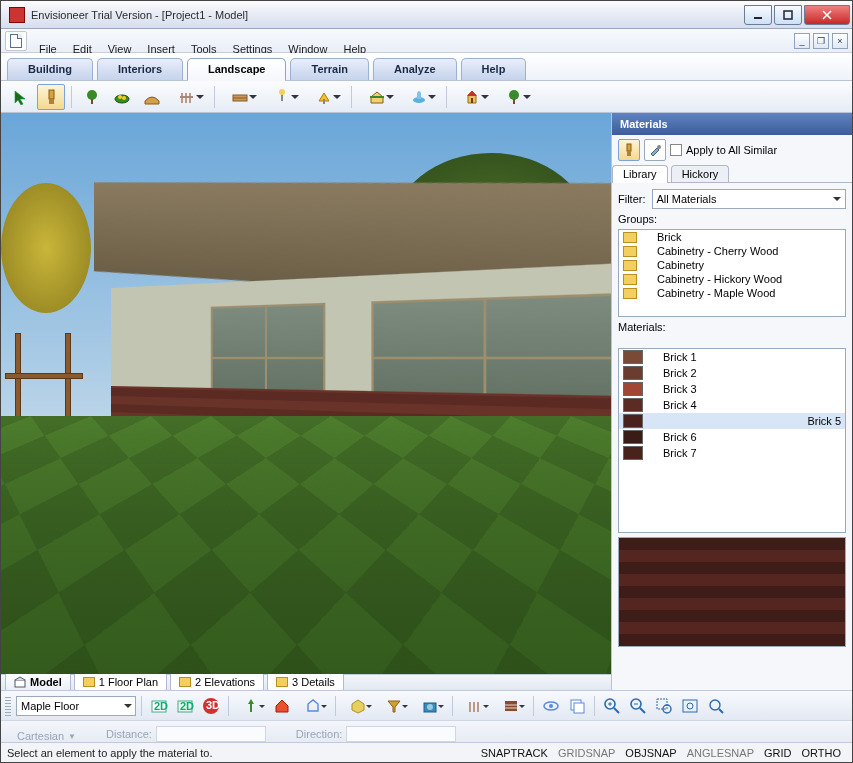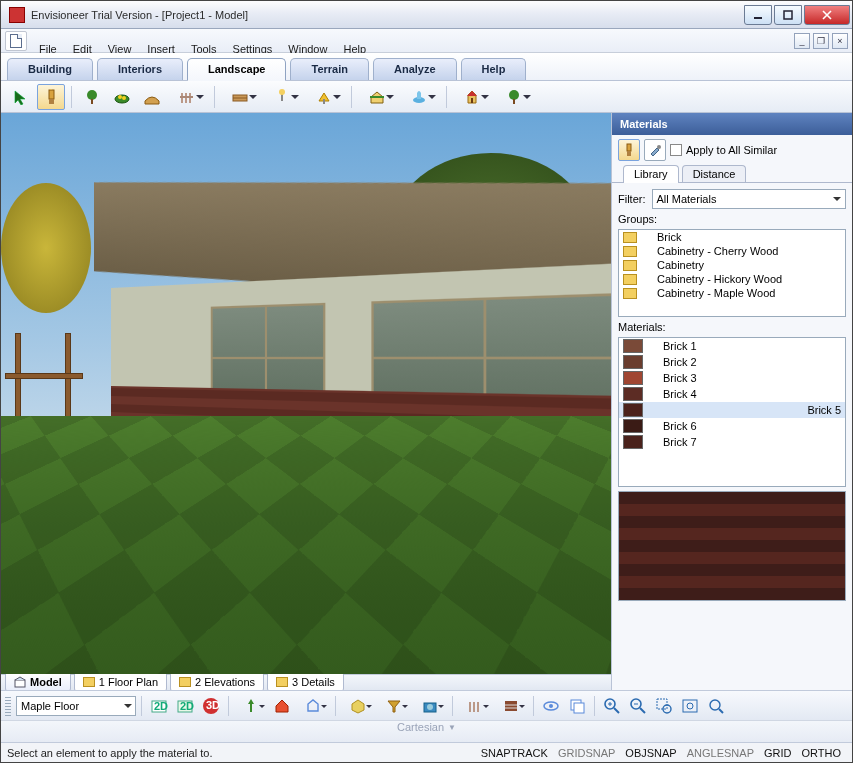--- a/index.html
+++ b/index.html
@@ -76,31 +76,31 @@
 .viewtab .fold{width:12px;height:10px;background:#f3cf60;border:1px solid #b99020;}
 .viewtab.active { background:linear-gradient(#fff,#e9eefb); font-weight:bold; }
 
 
 .matpanel { width:240px; display:flex; flex-direction:column; background:#f5f7fb; }
 .matpanel .hdr { height:22px; background:linear-gradient(#5f83c0,#3c5e99); color:#fff; font-weight:bold; padding:0 8px; line-height:22px; }
 .matrow { padding:4px 6px; display:flex; align-items:center; gap:4px; }
 .matrow .tool { width:22px; height:22px; border:1px solid #9ab; background:#fff; border-radius:2px; display:flex; align-items:center; justify-content:center; }
 .matrow .tool.sel { background:linear-gradient(#fdf4d9,#f4d88e); border-color:#7aa3de; }
 .chk { width:12px; height:12px; border:1px solid #888; background:#fff; }
-.subtabs { display:flex; border-bottom:1px solid #aeb8cd; padding:0 11px; }
+.subtabs { display:flex; border-bottom:1px solid #aeb8cd; padding:0 0; }
 .subtab { padding:2px 10px; border:1px solid #aeb8cd; border-bottom:none; border-radius:4px 4px 0 0; margin-right:3px; background:#eceff6; }
 .subtab.active { background:#fff; position:relative; }
 .subtab.active::after{content:"";position:absolute;left:0;right:0;bottom:-1px;height:1px;background:#fff;}
 .panelbody { flex:1; padding:6px; display:flex; flex-direction:column; gap:4px; overflow:hidden; }
 .row { display:flex; align-items:center; gap:6px; }
 .select { flex:1; height:20px; border:1px solid #9ab; background:#fff; padding:0 4px; line-height:18px; position:relative; }
 .select .caret{position:absolute;right:4px;top:7px;border:4px solid transparent;border-top-color:#333;}
 .listbox { border:1px solid #9ab; background:#fff; overflow-y:scroll; }
 .groups { height:88px; }
-.mats { height:150px; }
+.mats { height:185px;margin-top:11px; }
 .lrow { display:flex; align-items:center; gap:20px; padding:1px 4px; }
 .lrow .fold { width:14px; height:11px; background:#f3cf60; border:1px solid #b99020; }
 .lrow.selected { background:#d7e5f7;justify-content:space-between; }
 .swatch { width:20px; height:14px; border:1px solid #666; }
 .sw1{background:#7a4a38;} .sw2{background:#6a3d2e;} .sw3{background:#a04632;} .sw4{background:#5c2c24;} .sw5{background:#4a221c;} .sw6{background:#3a1b15;}
 .preview { border:1px solid #9ab; height:110px;
   background:
    repeating-linear-gradient(0deg,#3e1d19 0 12px,#55261f 12px 24px),
    repeating-linear-gradient(90deg, rgba(210,200,195,.25) 0 2px, transparent 2px 30px);
 }
@@ -109,21 +109,21 @@
 .bottombar { height:30px; background:linear-gradient(#f7f9fd,#e3e9f3); display:flex; align-items:center; padding:0 4px; border-top:1px solid #c1cadb; gap:2px; }
 .bottombar .grip{width:6px;height:20px;background:repeating-linear-gradient(0deg,#9ab 0 1px,transparent 1px 3px);margin-right:3px;}
 .locsel { width:120px; height:20px; border:1px solid #9ab; background:#fff; padding:0 4px; line-height:18px; position:relative; }
 .locsel .caret{position:absolute;right:3px;top:7px;border:4px solid transparent;border-top-color:#333;}
 .bbtn { width:24px; height:24px; border:1px solid transparent; border-radius:2px; display:flex; align-items:center; justify-content:center; }
 .bbtn.dd{width:34px;position:relative;}
 .bbtn.dd .caret{position:absolute;right:2px;top:10px;border:3px solid transparent;border-top-color:#334;}
 .bsep{width:1px;height:20px;background:#c1cadb;margin:0 3px;}
 
 
-.coordbar { height:22px; background:linear-gradient(#f3f6fb,#e6ebf4); display:flex; align-items:center; padding:0 16px; gap:30px; color:#9aa4b8; border-top:1px solid #d0d7e3;flex-direction:column; }
+.coordbar { height:22px; background:linear-gradient(#f3f6fb,#e6ebf4); display:flex; align-items:flex-end; padding:0 16px; gap:30px; color:#9aa4b8; border-top:1px solid #d0d7e3; }
 .coordbar .field { display:flex; align-items:center; gap:4px; }
 .coordbar input { width:110px; height:16px; border:1px solid #d0d7e3; background:#fafbfd; padding:0 3px; }
 
 
 .statusbar { height:20px; background:#f2f4f8; border-top:1px solid #c1cadb; display:flex; align-items:center; padding:0 6px; }
 .statusbar .msg { flex:1; color:#222; }
 .statusbar .snap { color:#777; padding:0 5px; }
 .statusbar .snap.on { color:#111; }
 
 
@@ -336,21 +336,21 @@
           <svg width="14" height="14">
             <path d="M3 11 L9 5 L11 7 L5 13 Z" fill="#8ac" stroke="#468"></path>
             <circle cx="11" cy="4" r="2" fill="#888"></circle>
           </svg>
         </div>
       <span class="chk"></span>
       <span>Apply to All Similar</span>
     </div>
     <div class="subtabs">
       <div class="subtab active">Library</div>
-      <div class="subtab">Distance</div>
+      <div class="subtab">Hickory</div>
     </div>
     <div class="panelbody">
       <div class="row">
         <span>Filter:</span>
         <div class="select"><span>All Materials</span><span class="caret"></span></div>
       </div>
       <span>Groups:</span>
       <div class="listbox groups">
         <div class="lrow">
             <span class="fold"></span>

